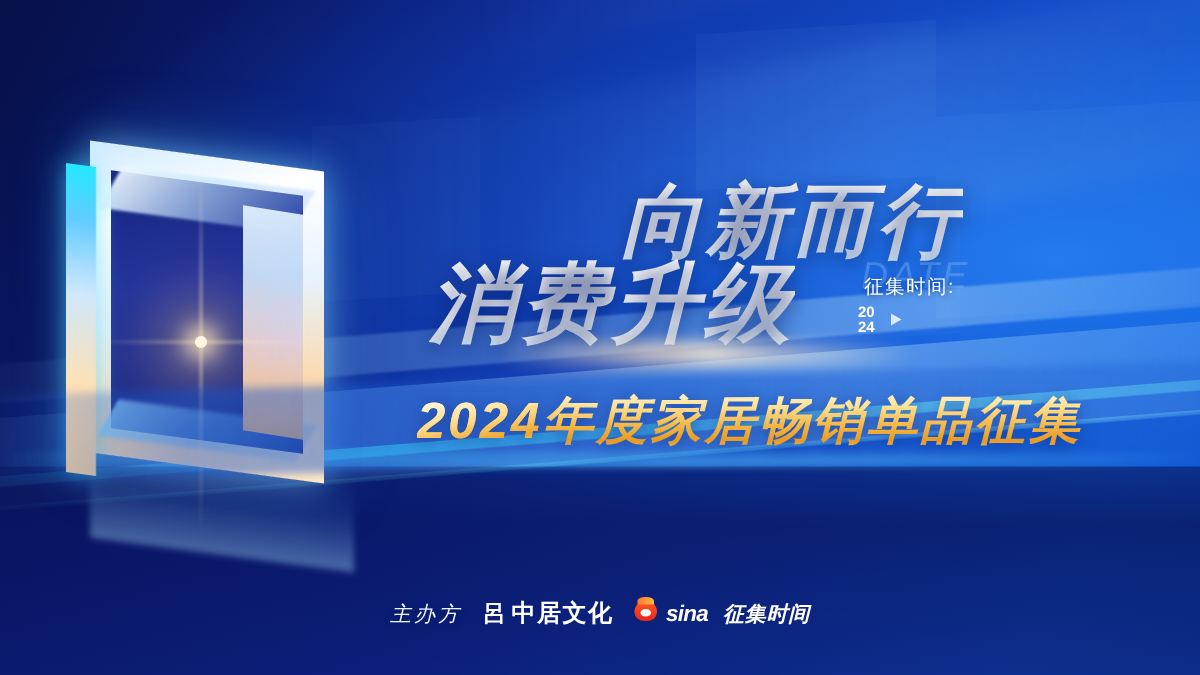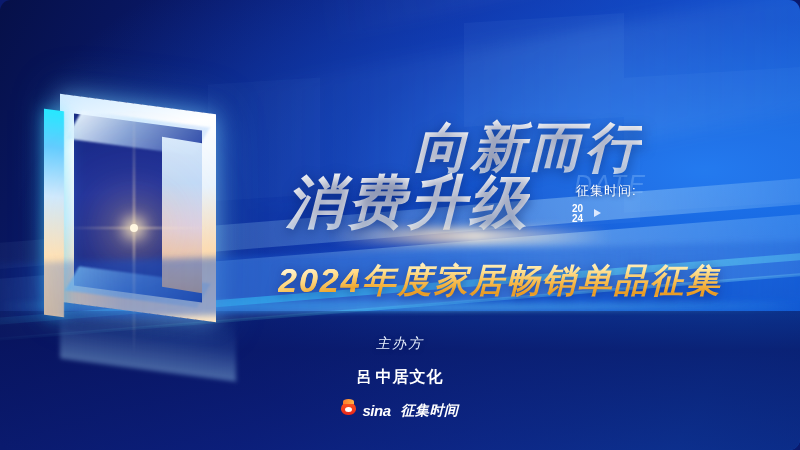--- a/index.html
+++ b/index.html
@@ -5,21 +5,20 @@
   html,body{margin:0;padding:0;background:#0a1a6e;}
   body{font-family:"Liberation Sans","DejaVu Sans",sans-serif;}
 
   .banner{
     position:relative;
     width:800px;height:450px;
     overflow:hidden;
     background:
       radial-gradient(120% 90% at 88% 38%, rgba(30,120,240,0.95) 0%, rgba(18,80,205,0.55) 38%, rgba(10,35,140,0.0) 72%),
       linear-gradient(118deg, #061048 0%, #0a1a6e 22%, #0f2a9a 46%, #1348c4 68%, #1267dd 88%, #0e5ccd 100%);
-    border-radius: 11px;
   }
 
   
   .bg-layer{position:absolute;inset:0;pointer-events:none;}
 
   .band{position:absolute;transform-origin:left center;}
 
   .band-a{
     left:-8%;top:63%;width:124%;height:60px;
     background:linear-gradient(90deg, rgba(140,205,255,0.00) 0%, rgba(150,210,255,0.30) 30%, rgba(175,225,255,0.42) 62%, rgba(120,190,255,0.12) 100%);
@@ -210,21 +209,21 @@
   }
   .gold-year{
     background:linear-gradient(170deg,#ffffff 0%,#fff3cf 20%,#ffd983 48%,#eda62e 76%,#ffdf9a 100%);
     -webkit-background-clip:text;background-clip:text;
     -webkit-text-fill-color:transparent;
   }
 
   
   .footer{
     position:absolute;left:0;bottom:30px;width:100%;
-    display:flex;align-items:center;justify-content:center;gap:14px;flex-direction:column;
+    display:flex;align-items:center;justify-content:center;gap:14px;
   }
   .footer-label{
     font-size:14px;color:#eaf2ff;font-style:italic;letter-spacing:2px;
     text-shadow:0 1px 4px rgba(5,20,80,0.6);
   }
   .sponsor{display:flex;align-items:center;gap:4px;}
   .zj-mark{
     font-size:15px;font-weight:bold;color:#ffffff;
     letter-spacing:0px;
   }

